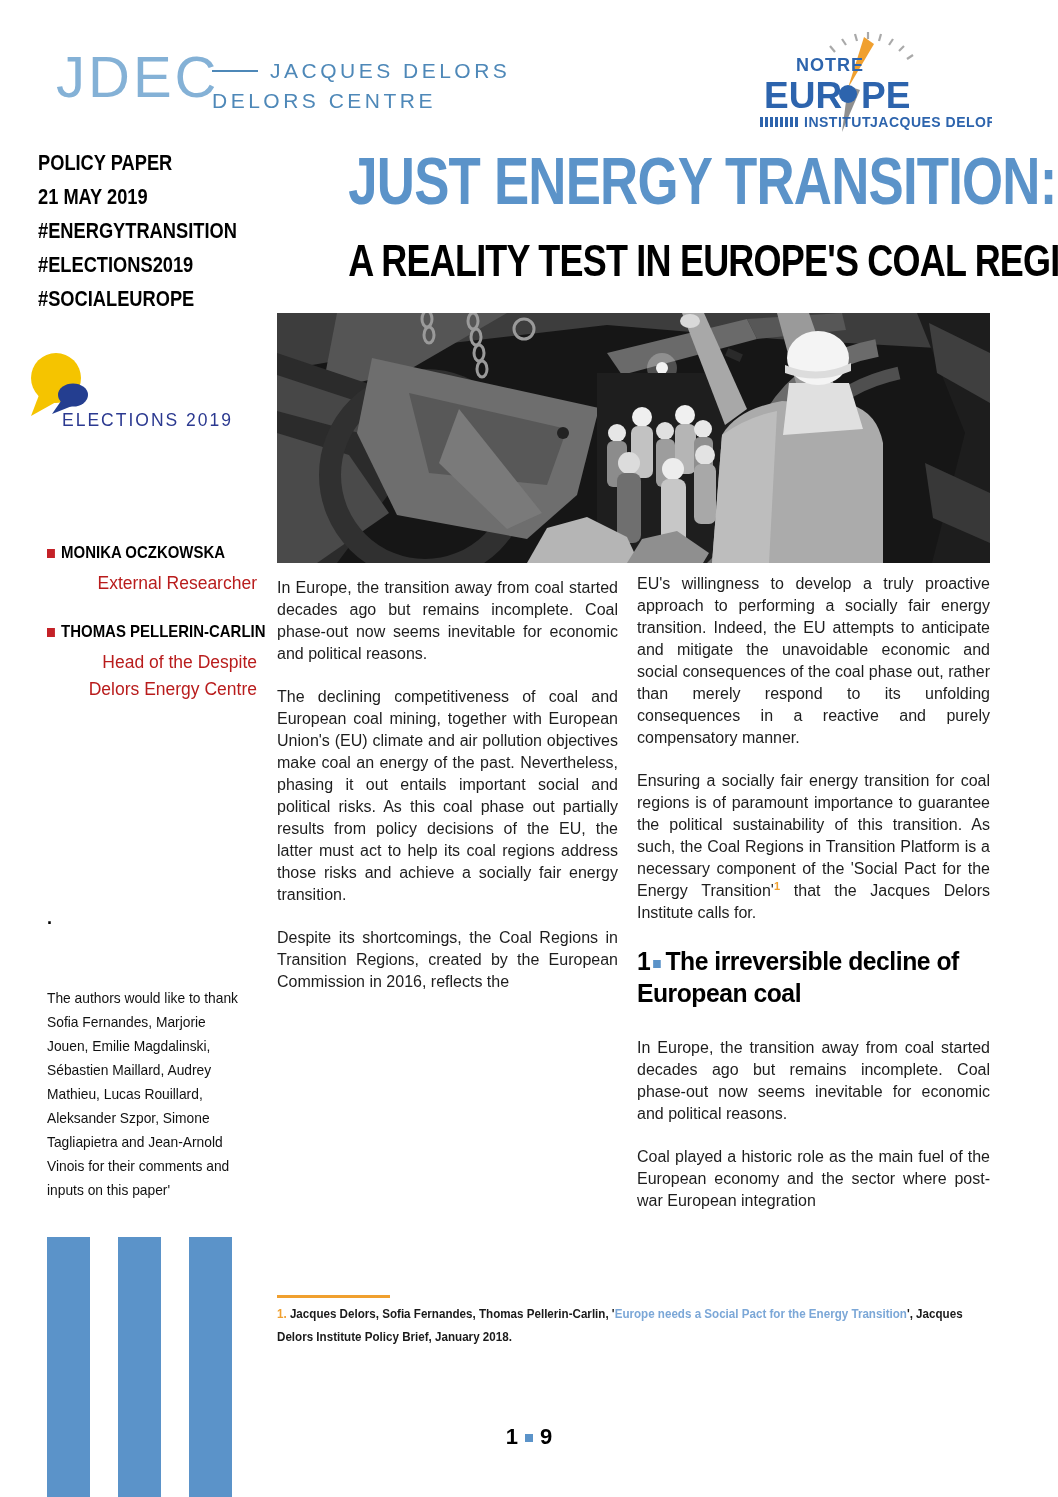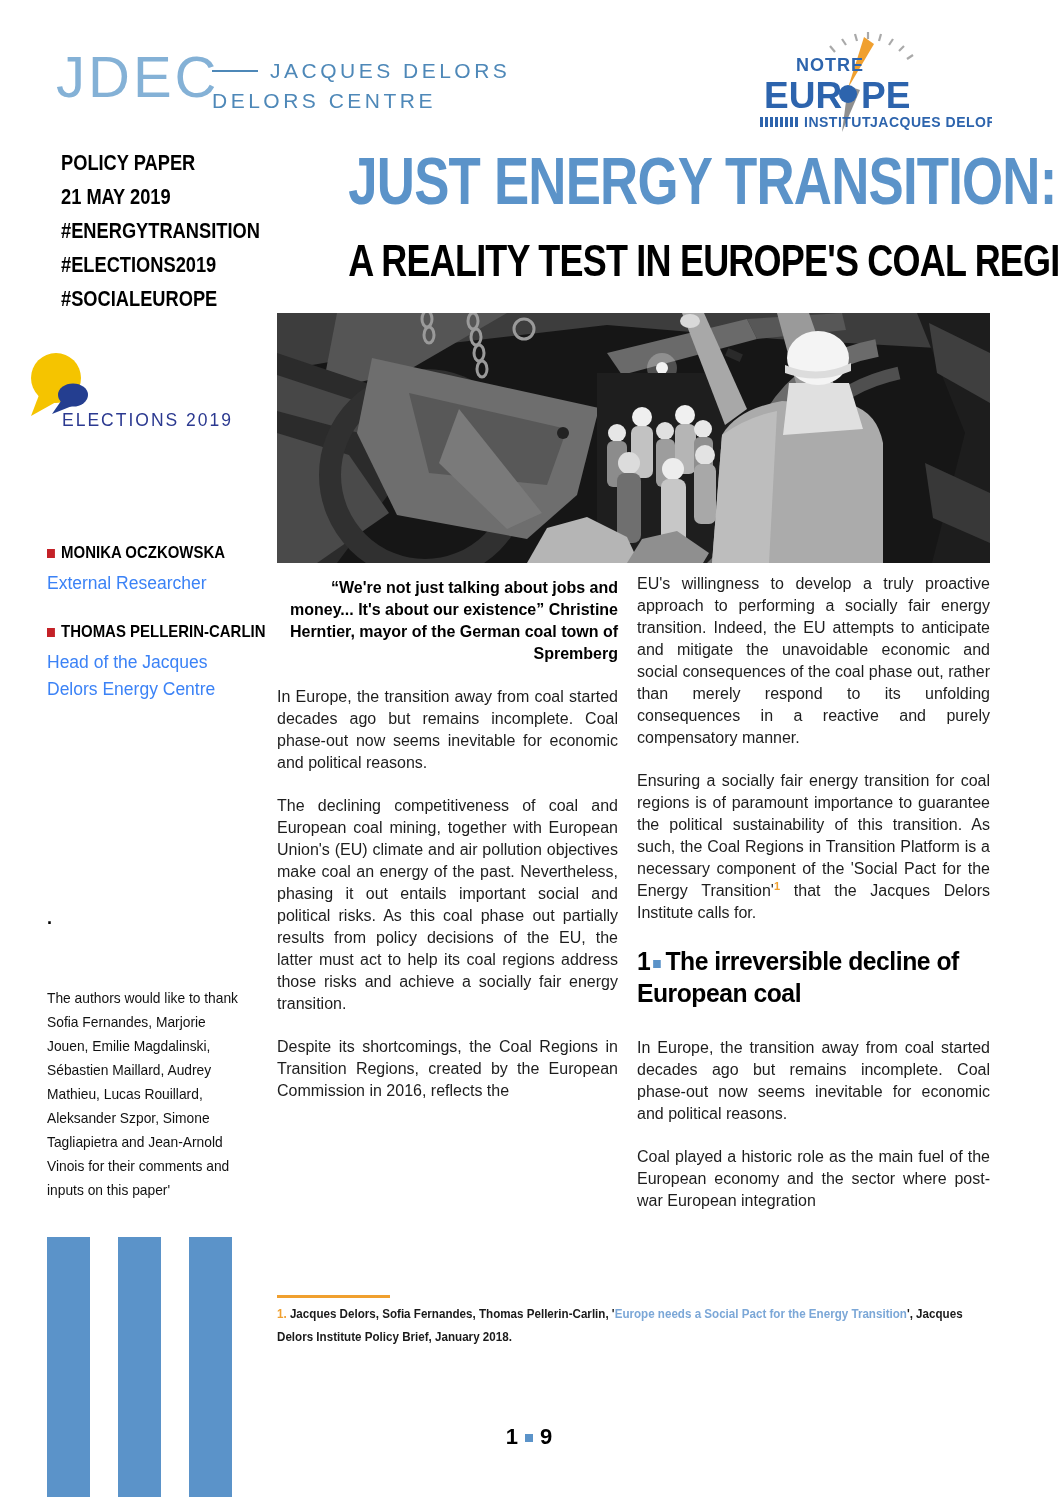--- a/index.html
+++ b/index.html
@@ -16,33 +16,33 @@
     font-family:"Liberation Sans",sans-serif;line-height:1;
   }
   .jdec-wordmark{left:212px;top:60px;color:#4e88b8;}
   .jdec-line{font-size:21px;letter-spacing:3.5px;line-height:1;white-space:nowrap;}
   .jdec-line+.jdec-line{margin-top:9px;}
   .jdec-dash{display:inline-block;width:46px;height:2px;background:#4e88b8;vertical-align:6px;margin-right:12px;}
 
   .ne-logo{left:760px;top:30px;width:232px;height:104px;}
 
   
-  .tags{left:61px;top:146px;}
+  .tags{left:38px;top:146px;}
   .tag{
     font-size:22px;font-weight:700;color:#000;line-height:34px;white-space:nowrap;
     transform:scaleX(0.83);transform-origin:0 50%;letter-spacing:0;
   }
   .elections{left:28px;top:348px;width:222px;height:92px;}
 
   .authors{left:47px;top:543px;width:210px;}
   .author{margin-bottom:26px;}
   .author-name{font-size:17px;font-weight:700;color:#000;white-space:nowrap;
     transform:scaleX(0.88);transform-origin:0 50%;}
   .bullet{display:inline-block;width:9px;height:9px;background:#c42127;margin-right:7px;}
-  .author-role{font-size:17.5px;font-weight:400;color:#3b82f6;margin-top:7px;line-height:1.5;}
+  .author-role{font-size:17.5px;font-weight:400;color:#b91c1c;margin-top:7px;line-height:1.5;text-align:right;}
 
   .stray-dot{left:47px;top:908px;font-size:18px;font-weight:700;color:#000;}
 
   .ack{
     left:47px;top:986px;width:214px;font-size:15px;line-height:24px;color:#111;
     transform:scaleX(0.92);transform-origin:0 0;
   }
 
   .bar{top:1237px;width:43px;height:260px;background:#5b93c9;}
   .bar1{left:47px;} .bar2{left:118px;} .bar3{left:189px;}
@@ -148,21 +148,21 @@
   <text x="34" y="78" font-size="17.5" letter-spacing="2" fill="#2b3990">ELECTIONS 2019</text>
 </svg>
 
 <div class="abs authors">
   <div class="author">
     <div class="author-name"><span class="bullet"></span><span>MONIKA OCZKOWSKA</span></div>
     <div class="author-role">External Researcher</div>
   </div>
   <div class="author">
     <div class="author-name"><span class="bullet"></span><span>THOMAS PELLERIN-CARLIN</span></div>
-    <div class="author-role">Head of the Jacques Delors Energy Centre</div>
+    <div class="author-role">Head of the Despite Delors Energy Centre</div>
   </div>
 </div>
 
 <div class="abs stray-dot">.</div>
 
 <div class="abs ack">The authors would like to thank Sofia Fernandes, Marjorie Jouen, Emilie Magdalinski, Sébastien Maillard, Audrey Mathieu, Lucas Rouillard, Aleksander Szpor, Simone Tagliapietra and Jean-Arnold Vinois for their comments and inputs on this paper'</div>
 
 <div class="abs bar bar1"></div>
 <div class="abs bar bar2"></div>
 <div class="abs bar bar3"></div>
@@ -259,21 +259,20 @@
     <rect x="449" y="38" width="16" height="8" fill="#2a2a2a" transform="rotate(24 457 42)"></rect>
     <path d="M435,250 L445,122 Q460,96 505,88 L575,92 Q600,100 606,130 L606,250 Z" fill="#ababab"></path>
     <path d="M445,122 Q470,104 500,98 L492,250 L435,250 Z" fill="#bdbdbd"></path>
     <polygon points="512,70 572,70 586,116 506,122" fill="#e0e0e0"></polygon>
     <ellipse cx="541" cy="45" rx="31" ry="27" fill="#f4f4f4"></ellipse>
     <path d="M508,52 Q541,66 574,50 L574,58 Q541,72 508,60 Z" fill="#dcdcdc"></path>
   </g>
 </svg>
 
 <div class="abs col col-left">
-  <p class="quote">“We're not just talking about jobs and money... It's about our existence” Christine Herntier, mayor of the German coal town of Spremberg</p>
   <p>In Europe, the transition away from coal started decades ago but remains incomplete. Coal phase-out now seems inevitable for economic and political reasons.</p>
   <p>The declining competitiveness of coal and European coal mining, together with European Union's (EU) climate and air pollution objectives make coal an energy of the past. Nevertheless, phasing it out entails important social and political risks. As this coal phase out partially results from policy decisions of the EU, the latter must act to help its coal regions address those risks and achieve a socially fair energy transition.</p>
   <p>Despite its shortcomings, the Coal Regions in Transition Regions, created by the European Commission in 2016, reflects the</p>
 </div>
 
 <div class="abs col col-right">
   <p>EU's willingness to develop a truly proactive approach to performing a socially fair energy transition. Indeed, the EU attempts to anticipate and mitigate the unavoidable economic and social consequences of the coal phase out, rather than merely respond to its unfolding consequences in a reactive and purely compensatory manner.</p>
   <p><span>Ensuring a socially fair energy transition for coal regions is of paramount importance to guarantee the political sustainability of this transition. As such, the Coal Regions in Transition Platform is a necessary component of the 'Social Pact for the Energy Transition'</span><span class="sup1">1</span><span> that the Jacques Delors Institute calls for.</span></p>
   <div class="sec-heading"><span>1</span><span class="sq"></span><span>The irreversible decline of European coal</span></div>
   <p>In Europe, the transition away from coal started decades ago but remains incomplete. Coal phase-out now seems inevitable for economic and political reasons.</p>

